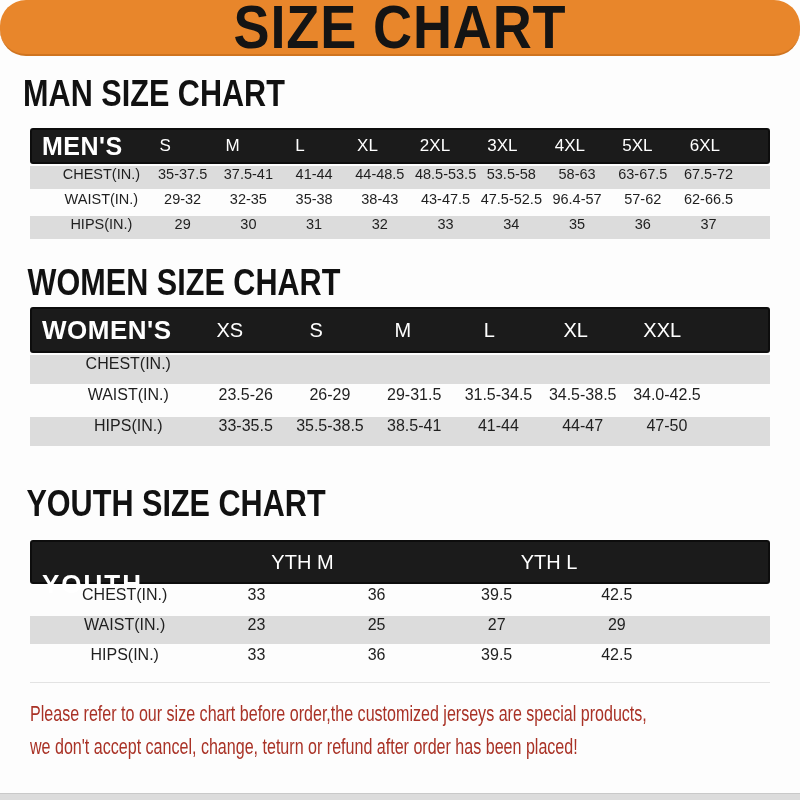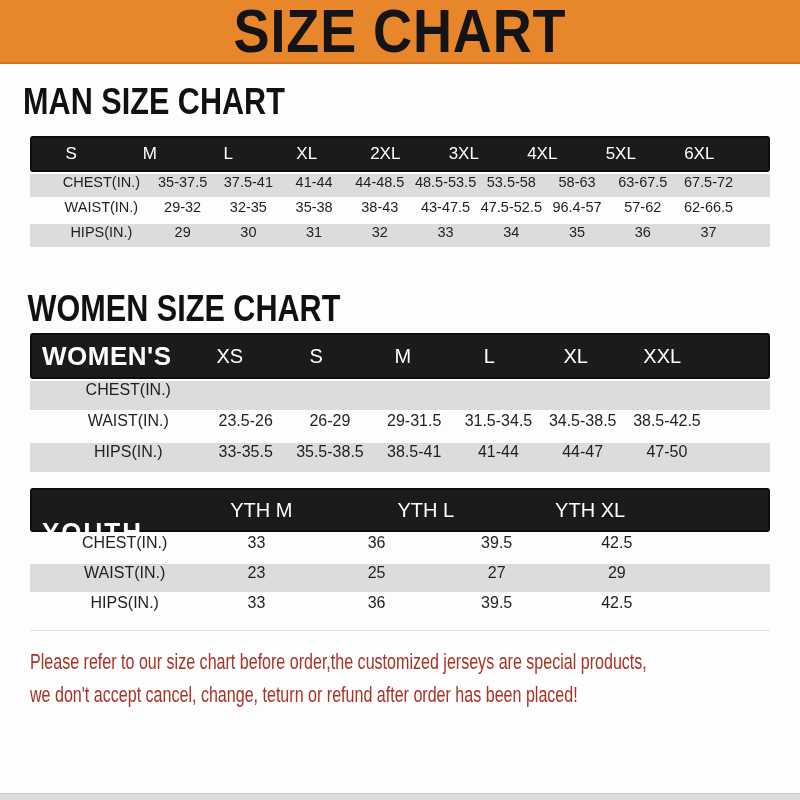--- a/index.html
+++ b/index.html
@@ -1,33 +1,33 @@
 <!DOCTYPE html>
 <html style="--banner-bg: #E8862B; --bar-bg: #1b1b1b; --row-alt-bg: #dcdcdc; --red: #A93226;"><head>
 <meta charset="utf-8">
 <style>
   * { margin:0; padding:0; box-sizing:border-box; }
   html,body { width:800px; height:800px; overflow:hidden; background:#ffffff;
               font-family:"Liberation Sans", sans-serif; }
   .page { position:relative; width:800px; height:800px; background:#fdfdfd; }
 
   
-  .banner { height:64px; background:var(--banner-bg,#E8862B); display:flex;
+  .banner { height:56px; background:var(--banner-bg,#E8862B); display:flex;
             align-items:center; justify-content:center;
-            border-bottom:2px solid #cf7420; }
+            border-bottom:2px solid #cf7420;border-radius:26px; }
   .banner-title { display:inline-block; font-weight:bold; font-size:60px;
                   color:#141414; transform:scale(0.9,1.02); letter-spacing:1px;
                   white-space:nowrap; }
 
   
   .heading { text-align:left; font-weight:bold; color:#111; }
   .heading > span { display:inline-block; font-size:36px; transform:scale(0.85,1.05);
                     letter-spacing:0px; white-space:nowrap; }
   .h-man   { margin-top:16px; }
-  .h-women { margin-top:40px; }
+  .h-women { margin-top:22px; }
   .h-youth { margin-top:36px; }
 
   
   .tbl { margin:0 30px; }
   .t-man   { margin-top:14px; }
   .t-women { margin-top:4px; }
   .t-youth { margin-top:16px; }
 
   .s0 { --labelw:13.5%; --spacerw:4%;   --rowh:23px; --barh:36px; --colfs:17px; --cellfs:14.5px; --labfs:25px; }
   .s1 { --labelw:21%;   --spacerw:8.5%; --rowh:29px; --barh:46px; --colfs:20px; --cellfs:16px;   --labfs:26px; }
@@ -68,20 +68,21 @@
 
   <div class="banner">
     <span class="banner-title">SIZE CHART</span>
   </div>
 
   <div class="heading h-man">
     <span>MAN SIZE CHART</span>
   </div>
   <div class="tbl s0 t-man">
     <div class="bar">
+      <div class="hlabel">MEN'S</div>
       <div class="hcells">
           <div class="hcell">S</div>
           <div class="hcell">M</div>
           <div class="hcell">L</div>
           <div class="hcell">XL</div>
           <div class="hcell">2XL</div>
           <div class="hcell">3XL</div>
           <div class="hcell">4XL</div>
           <div class="hcell">5XL</div>
           <div class="hcell">6XL</div>
@@ -153,44 +154,46 @@
           <div class="rlabel">CHEST(IN.)</div>
         </div>
         <div class="trow white">
           <div class="rlabel">WAIST(IN.)</div>
           <div class="rcells">
             <div class="rcell">23.5-26</div>
             <div class="rcell">26-29</div>
             <div class="rcell">29-31.5</div>
             <div class="rcell">31.5-34.5</div>
             <div class="rcell">34.5-38.5</div>
-            <div class="rcell">38.5-42.5</div>
+            <div class="rcell">34.0-42.5</div>
           </div>
         </div>
         <div class="trow gray">
           <div class="rlabel">HIPS(IN.)</div>
           <div class="rcells">
             <div class="rcell">33-35.5</div>
             <div class="rcell">35.5-38.5</div>
             <div class="rcell">38.5-41</div>
             <div class="rcell">41-44</div>
             <div class="rcell">44-47</div>
             <div class="rcell">47-50</div>
           </div>
         </div>
       </div>
   </div>
 
+  <div class="heading h-youth">
+    <span>YOUTH SIZE CHART</span>
+  </div>
   <div class="tbl s2 t-youth">
     <div class="bar">
       <div class="hlabel">YOUTH</div>
       <div class="hcells">
           <div class="hcell">YTH M</div>
           <div class="hcell">YTH L</div>
-          <div class="hcell">YTH XL</div>
         </div>
     </div>
     <div class="rows">
         <div class="trow white">
           <div class="rlabel">CHEST(IN.)</div>
           <div class="rcells">
             <div class="rcell">33</div>
             <div class="rcell">36</div>
             <div class="rcell">39.5</div>
             <div class="rcell">42.5</div>

